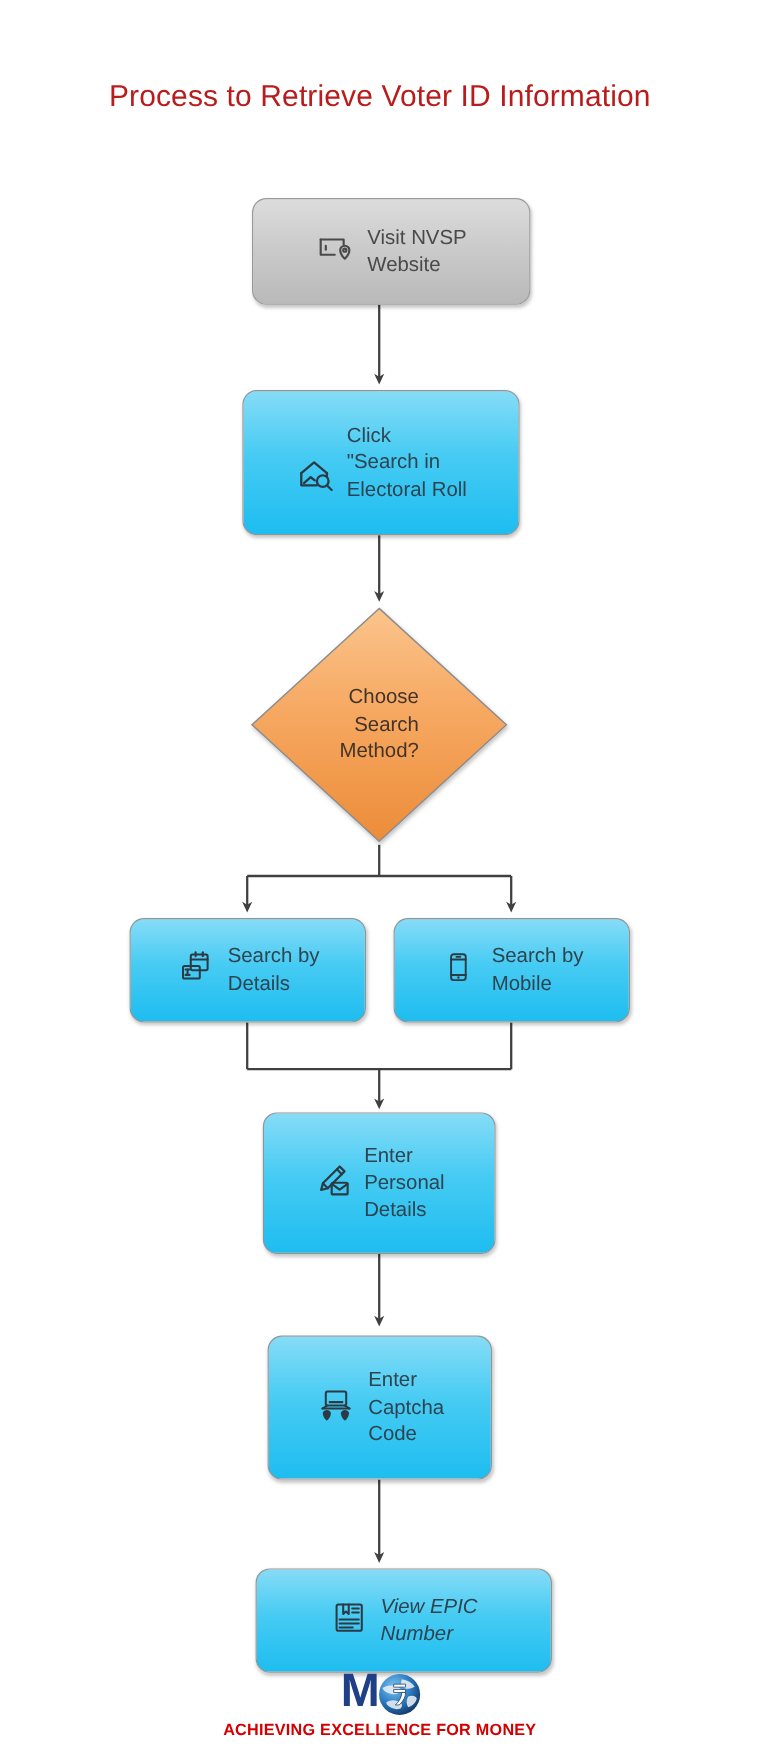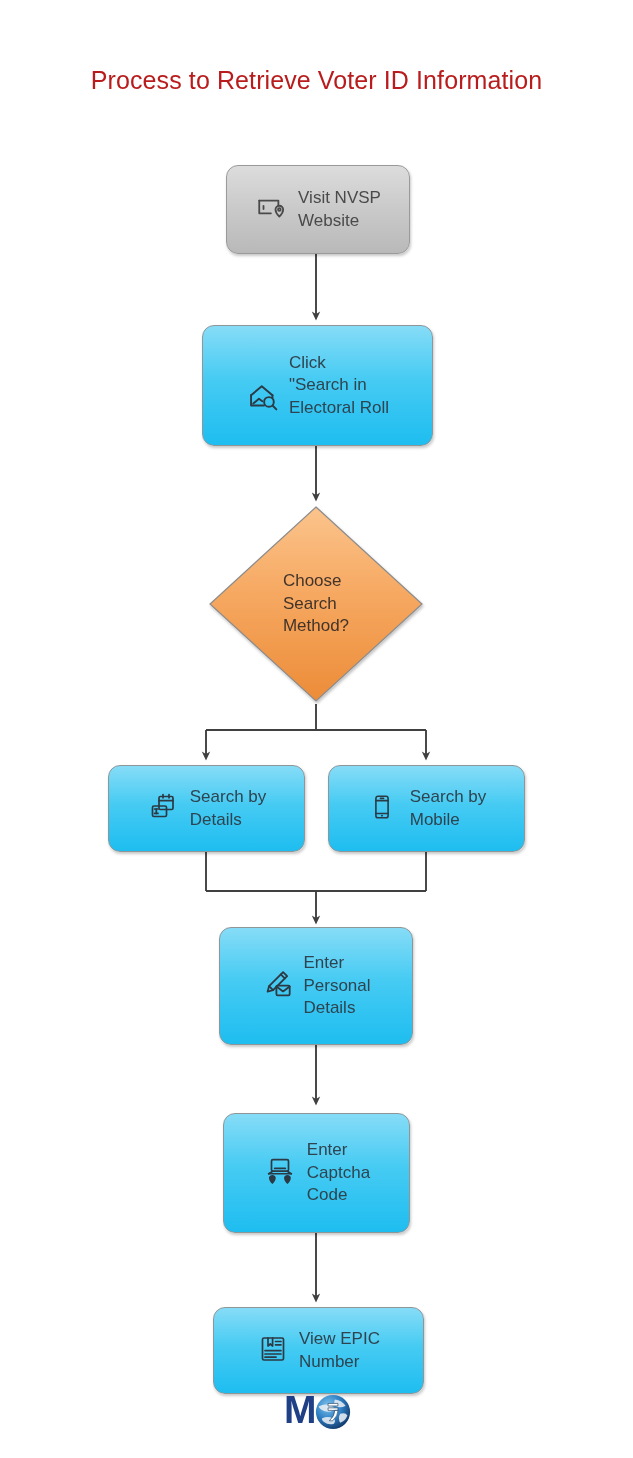--- a/index.html
+++ b/index.html
@@ -88,21 +88,21 @@
   #decision-wrap .dia-text {
     position: absolute;
     inset: 0;
     display: flex;
     align-items: center;
     justify-content: center;
     font-size: 17px;
     line-height: 1.35;
     color: #43342a;
     white-space: pre-line;
-    text-align: left;
+    text-align: right;
     pointer-events: none;
   }
 
   
   #logo {
     position: absolute;
     left: 0;
     top: 1390px;
     width: 633px;
     text-align: center;
@@ -173,21 +173,21 @@
     <line x1="316" y1="1045" x2="316" y2="1101" marker-end="url(#arrow)"></line>
 
     <line x1="316" y1="1233" x2="316" y2="1298" marker-end="url(#arrow)"></line>
   </g>
 
   <polygon points="316,507 422,604 316,701 210,604" fill="url(#grad-orange)" stroke="#8c8c8c" stroke-width="1.2" filter="url(#nshadow)"></polygon>
 </svg>
 
 <div id="chart-title">Process to Retrieve Voter ID Information</div>
 
-<div class="node gray" style="left:210px; top:165px; width:184px; height:89px;margin-left:16px;">
+<div class="node gray" style="left:210px; top:165px; width:232px; height:89px;">
   <div class="inner">
     <span class="glyph">
       <svg width="34" height="34" viewBox="0 0 32 32" fill="none" stroke="currentColor" stroke-width="1.7" stroke-linecap="round" stroke-linejoin="round">
         <path d="M4 9 h18 v4"></path>
         <path d="M4 9 v12 h11"></path>
         <path d="M8 14 v3"></path>
         <path d="M26.5 17.5 c0 3.2 -3.6 6.6 -3.6 6.6 s-3.6 -3.4 -3.6 -6.6 a3.6 3.6 0 1 1 7.2 0 z"></path>
         <circle cx="22.9" cy="17.4" r="1.25"></circle>
       </svg>
     </span>
@@ -284,21 +284,21 @@
         <path d="M5.6 22.4 c0 -1.5 1.6 -2.6 3.2 -2.6 c1.6 0 3.2 1.1 3.2 2.6 c0 2.2 -1.5 4.6 -3.2 5.8 c-1.7 -1.2 -3.2 -3.6 -3.2 -5.8 z" fill="currentColor" stroke="none"></path>
         <path d="M19.8 22.4 c0 -1.5 1.6 -2.6 3.2 -2.6 c1.6 0 3.2 1.1 3.2 2.6 c0 2.2 -1.5 4.6 -3.2 5.8 c-1.7 -1.2 -3.2 -3.6 -3.2 -5.8 z" fill="currentColor" stroke="none"></path>
       </svg>
     </span>
     <span class="label">Enter
 Captcha
 Code</span>
   </div>
 </div>
 
-<div class="node blue" style="left:213px; top:1307px; width:211px; height:87px;">
+<div class="node blue" style="left:213px; top:1307px; width:247px; height:87px;font-style:italic;">
   <div class="inner" style="gap:10px;">
     <span class="glyph">
       <svg width="32" height="32" viewBox="0 0 32 32" fill="none" stroke="currentColor" stroke-width="1.7" stroke-linecap="round" stroke-linejoin="round">
         <rect x="5.5" y="5" width="21" height="22" rx="1.5"></rect>
         <path d="M11 5 v8 l2.3 -2 l2.3 2 V5"></path>
         <path d="M18.5 8.5 h5.5"></path>
         <path d="M18.5 11.8 h5.5"></path>
         <path d="M8 17.6 h16"></path>
         <path d="M8 21 h16"></path>
         <path d="M8 24.2 h11"></path>
@@ -329,13 +329,14 @@
           <path d="M28 22 q6 -2 8 2 q-2 6 -8 8 q-3 -5 0 -10 z"></path>
         </g>
         <g fill="#ffffff" stroke="#1b3c62" stroke-width="0.7">
           <path d="M14.5 10.5 h11 v2.8 h-11 z"></path>
           <path d="M14.5 15.4 h11 v2.8 h-11 z"></path>
           <path d="M22 18.2 q0 6 -6 11.6 l3.6 0 q6 -5.6 6 -11.6 z"></path>
         </g>
       </svg>
     </span>
   </div>
+  <div id="logo-tagline">ACHIEVING EXCELLENCE FOR MONEY</div>
 </div>
 
 </body></html>

